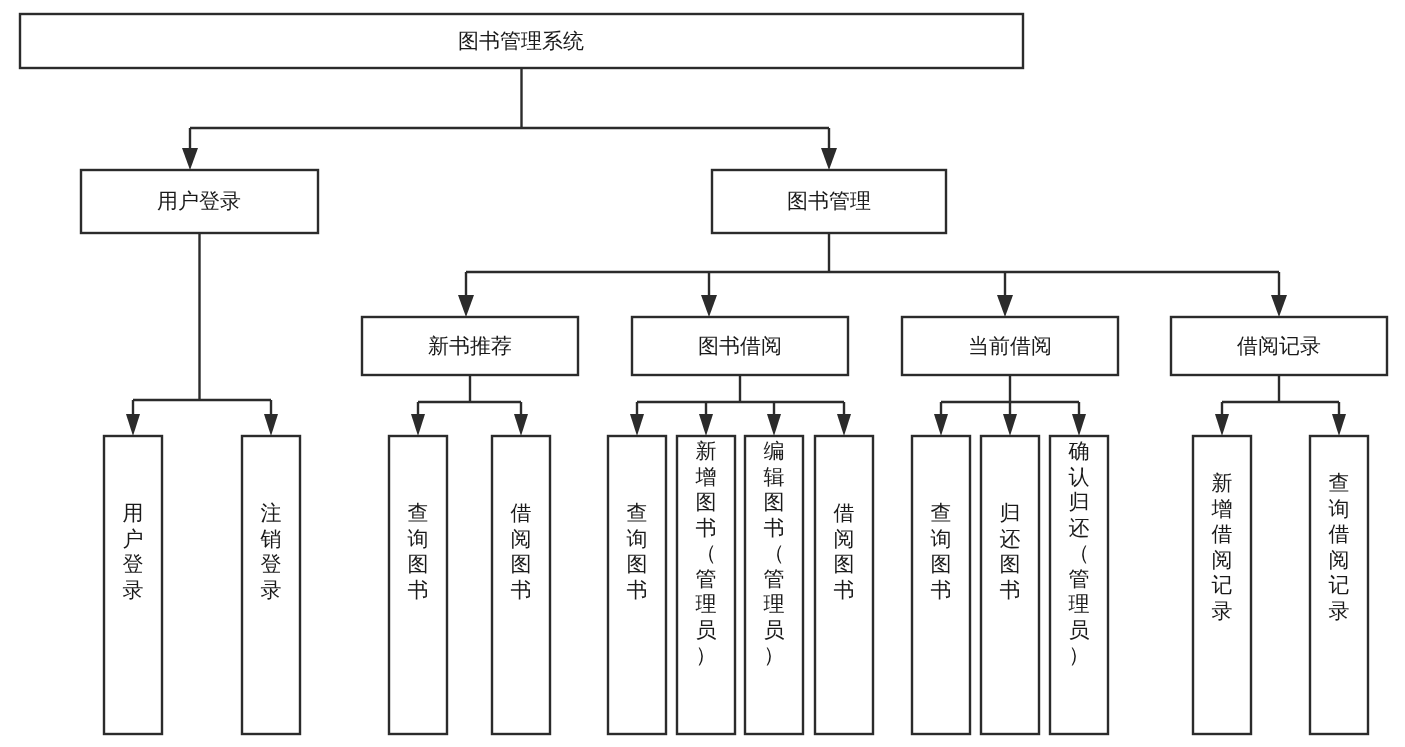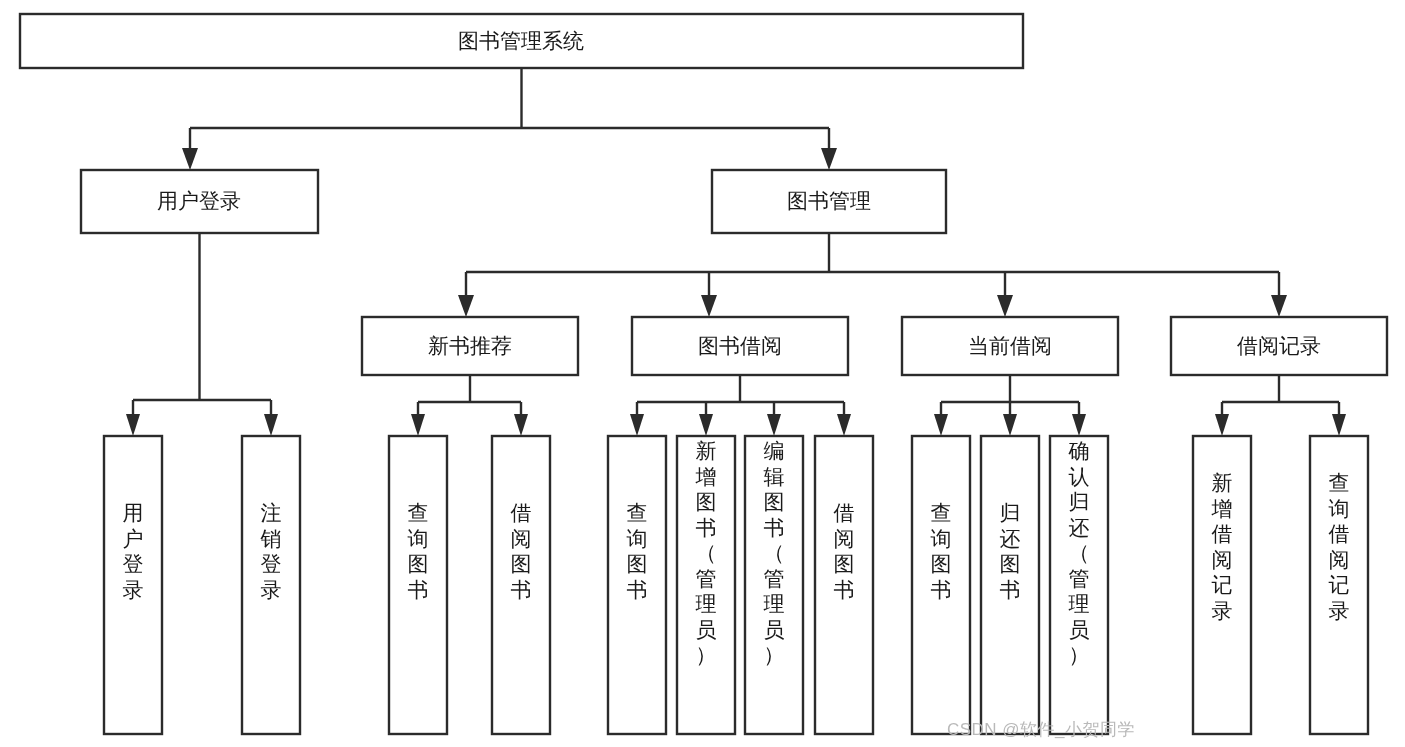--- a/index.html
+++ b/index.html
@@ -236,15 +236,14 @@
       <rect class="node-box" x="1193" y="436" width="58" height="298"></rect>
       <text class="node-label-v" x="1222" y="490"><tspan x="1222" dy="0">新</tspan><tspan x="1222" dy="25.5">增</tspan><tspan x="1222" dy="25.5">借</tspan><tspan x="1222" dy="25.5">阅</tspan><tspan x="1222" dy="25.5">记</tspan><tspan x="1222" dy="25.5">录</tspan></text>
     </g>
     <g>
       <rect class="node-box" x="1310" y="436" width="58" height="298"></rect>
       <text class="node-label-v" x="1339" y="490"><tspan x="1339" dy="0">查</tspan><tspan x="1339" dy="25.5">询</tspan><tspan x="1339" dy="25.5">借</tspan><tspan x="1339" dy="25.5">阅</tspan><tspan x="1339" dy="25.5">记</tspan><tspan x="1339" dy="25.5">录</tspan></text>
     </g>
 
   </svg>
 
-  <div class="watermark-text">CSDN @软件_小贺同学</div>
 
 </div>
 
 </body></html>

